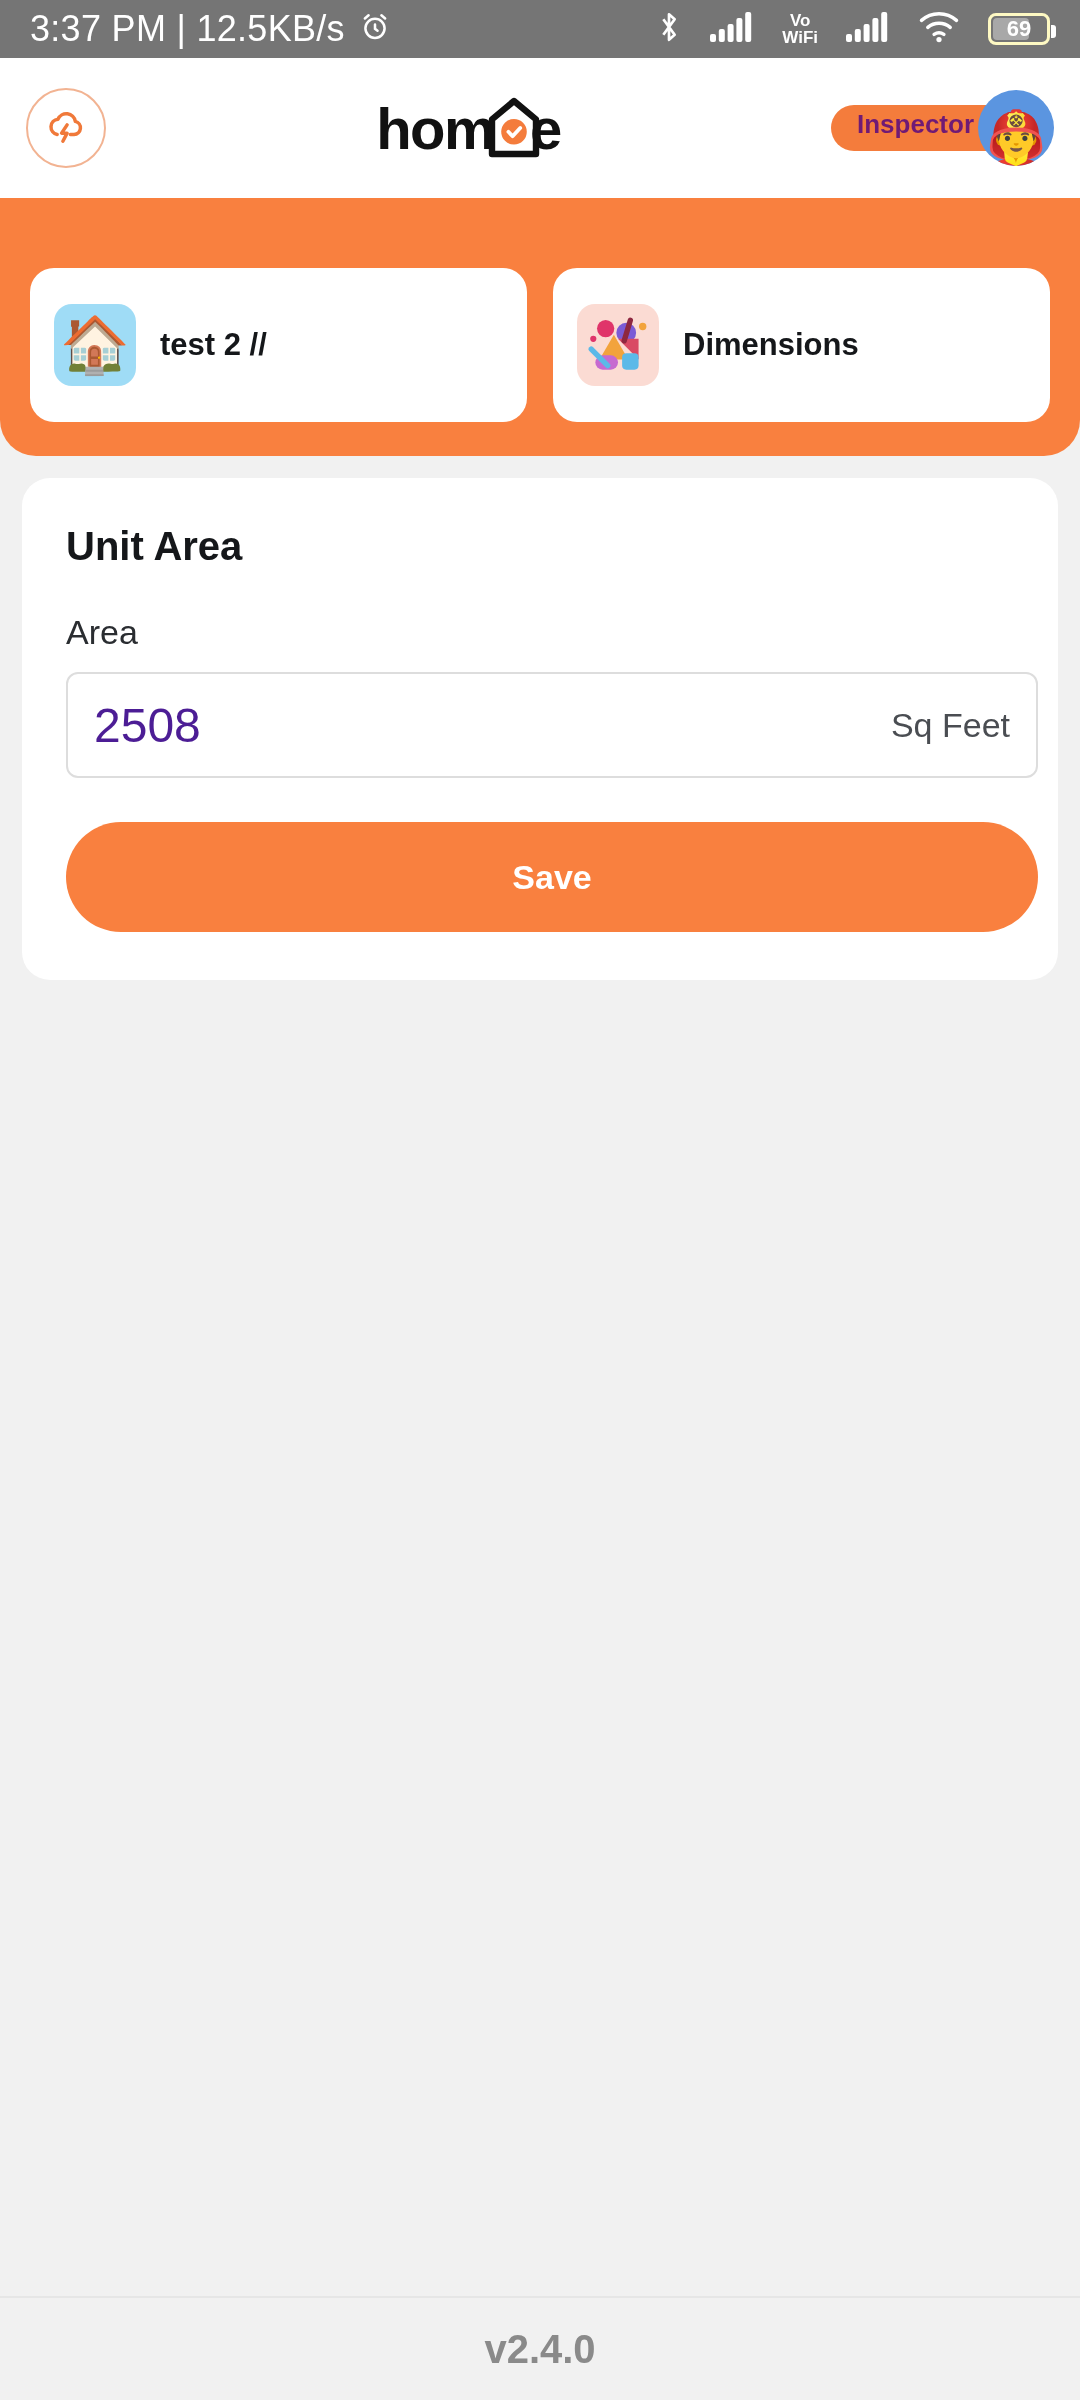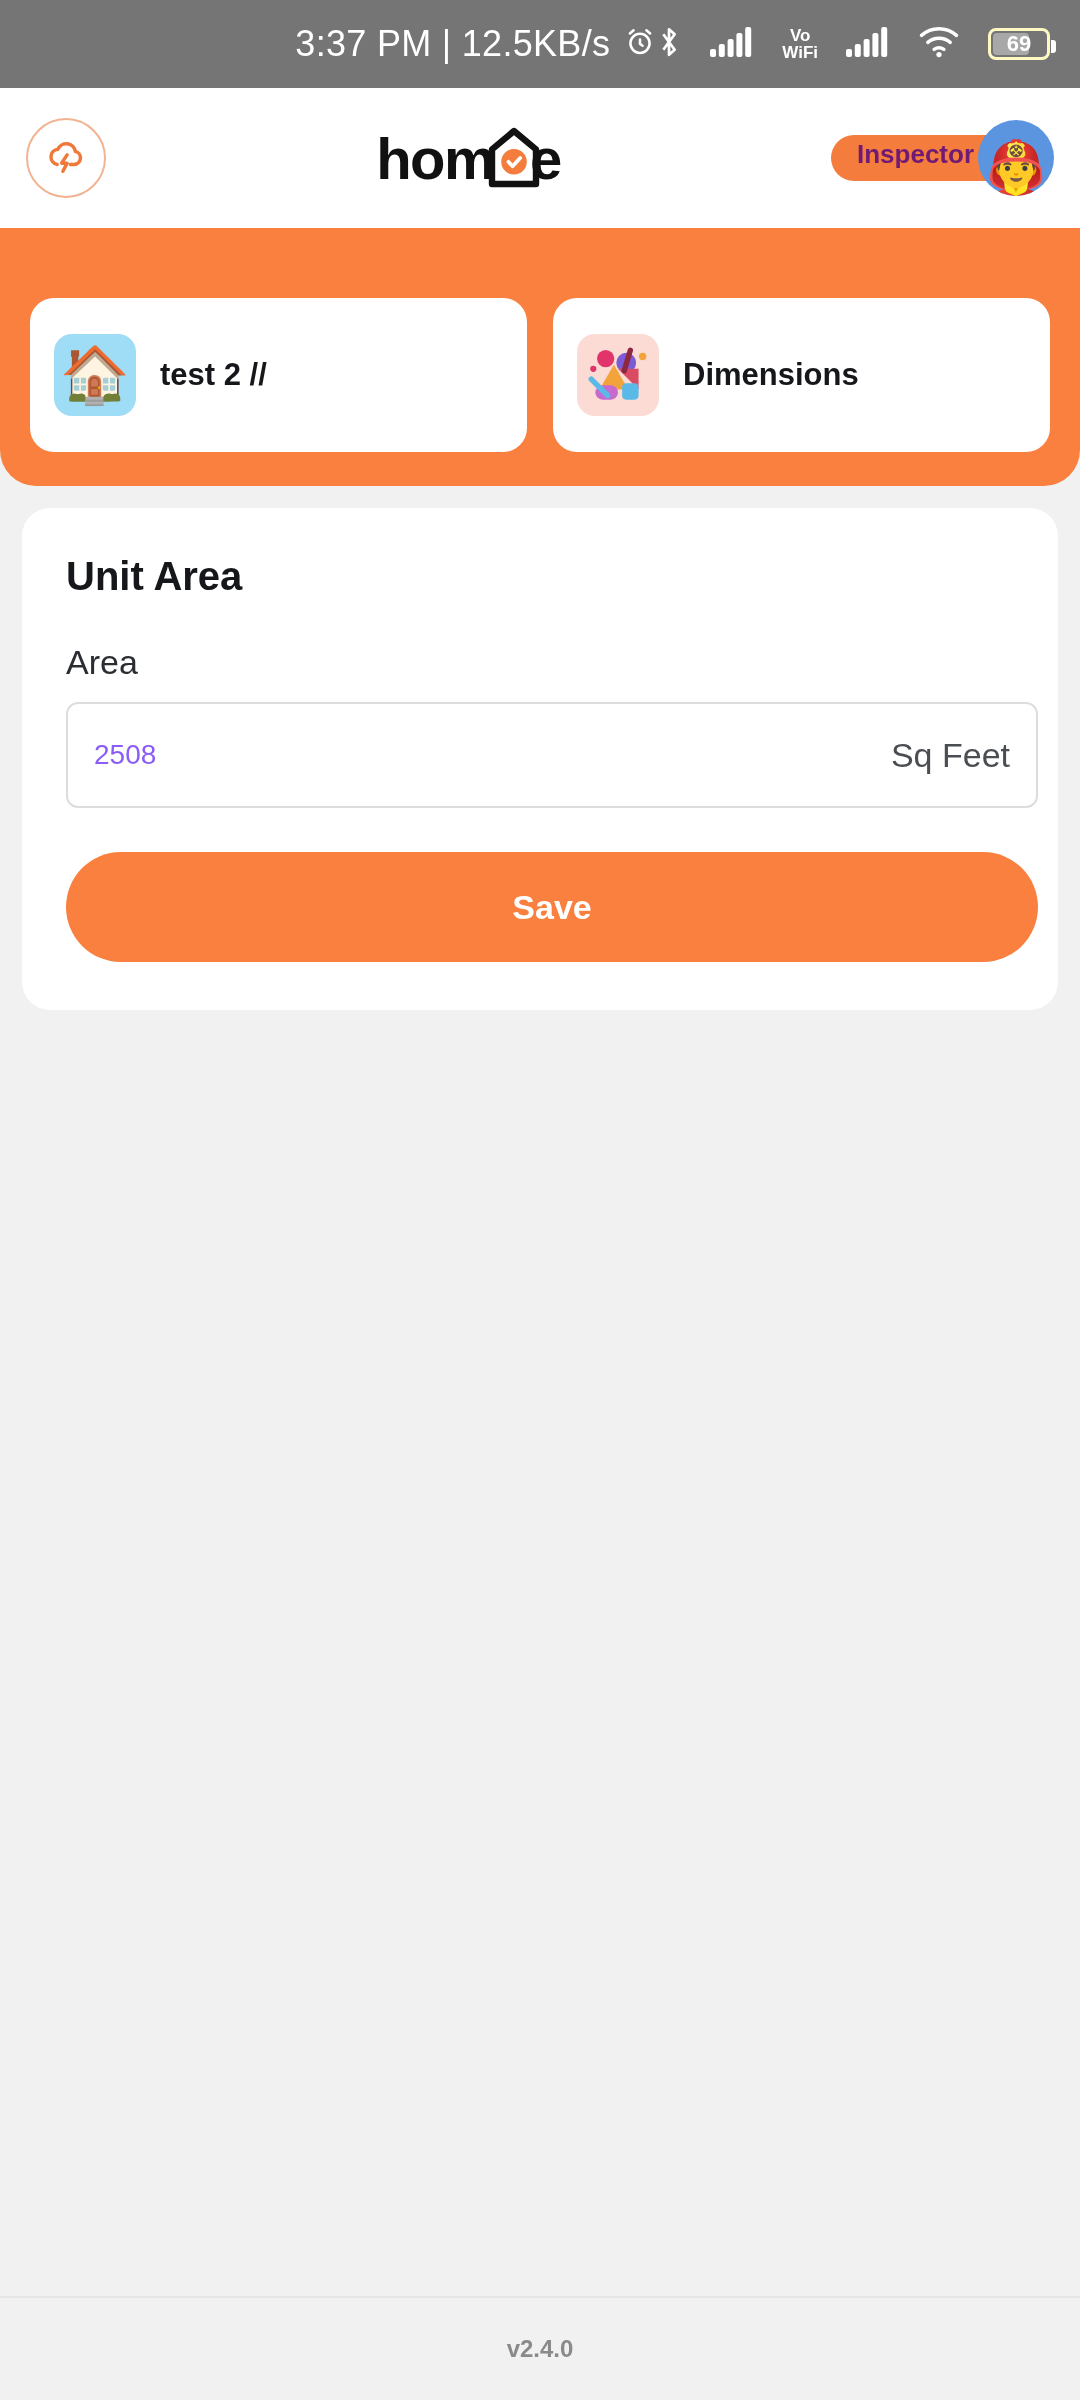--- a/index.html
+++ b/index.html
@@ -4,22 +4,22 @@
 <style>
   * { margin:0; padding:0; box-sizing:border-box; }
   html, body {
     width:1080px; height:2400px;
     font-family:"Liberation Sans", sans-serif;
     background:#f1f1f1;
     overflow:hidden;
   }
   
   .status-bar {
-    height:88px; background:#757575;
-    display:flex; align-items:center; justify-content:flex-end;
+    height:58px; background:#757575;
+    display:flex; align-items:center; justify-content:space-between;
     padding:0 30px; color:#ffffff;
   }
   .status-left { display:flex; align-items:center; gap:14px; }
   .status-clock { font-size:36px; letter-spacing:.3px; }
   .status-right { display:flex; align-items:center; gap:28px; }
   .ico { display:block; }
   .vowifi { display:flex; flex-direction:column; align-items:center; line-height:1; }
   .vowifi span { font-size:17px; font-weight:600; }
   .battery {
     width:62px; height:32px; border:3px solid #fef9c3; border-radius:8px;
@@ -103,38 +103,38 @@
   .card {
     background:#ffffff; border-radius:28px; padding:46px 20px 48px 44px;
   }
   .card-title { font-size:40px; font-weight:700; color:#15171a; }
   .field-label { font-size:34px; color:#2a2d31; margin-top:44px; }
   .input-wrap {
     margin-top:20px; height:106px; border:2px solid #dddddd; border-radius:12px;
     display:flex; align-items:center; padding:0 26px; background:#fff;
   }
   .input-value {
-    flex:1 1 auto; font-size:28px; color:#8b5cf6;
+    flex:1 1 auto; font-size:48px; color:#4c1d95;
     border:none; outline:none; background:transparent;
     font-family:"Liberation Sans", sans-serif;
   }
   .input-suffix { font-size:34px; color:#4a4d52; white-space:nowrap; }
   .save-btn {
     margin-top:44px; width:100%; height:110px; border:none; border-radius:55px;
     background:#f9803f; color:#ffffff; font-size:34px; font-weight:600;
     font-family:"Liberation Sans", sans-serif; cursor:pointer;
   }
 
   
   .footer {
     position:absolute; left:0; right:0; bottom:0; height:104px;
     border-top:2px solid #e6e6e6; background:#f1f1f1;
     display:flex; align-items:center; justify-content:center;
   }
-  .footer-text { font-size:24px; font-weight:700; color:#8a8a8a; }
+  .footer-text { font-size:40px; font-weight:700; color:#8a8a8a; }
 </style>
 </head>
 <body style="background: rgb(241, 241, 241);">
 
 <div class="status-bar" style="background: rgb(117, 117, 117);">
   <div class="status-left">
     <span class="status-clock">3:37 PM | 12.5KB/s</span>
     <span class="ico">
       <svg width="32" height="32" viewBox="0 0 24 24" fill="none" stroke="#fff" stroke-width="1.9">
         <circle cx="12" cy="13" r="7.2"></circle>

